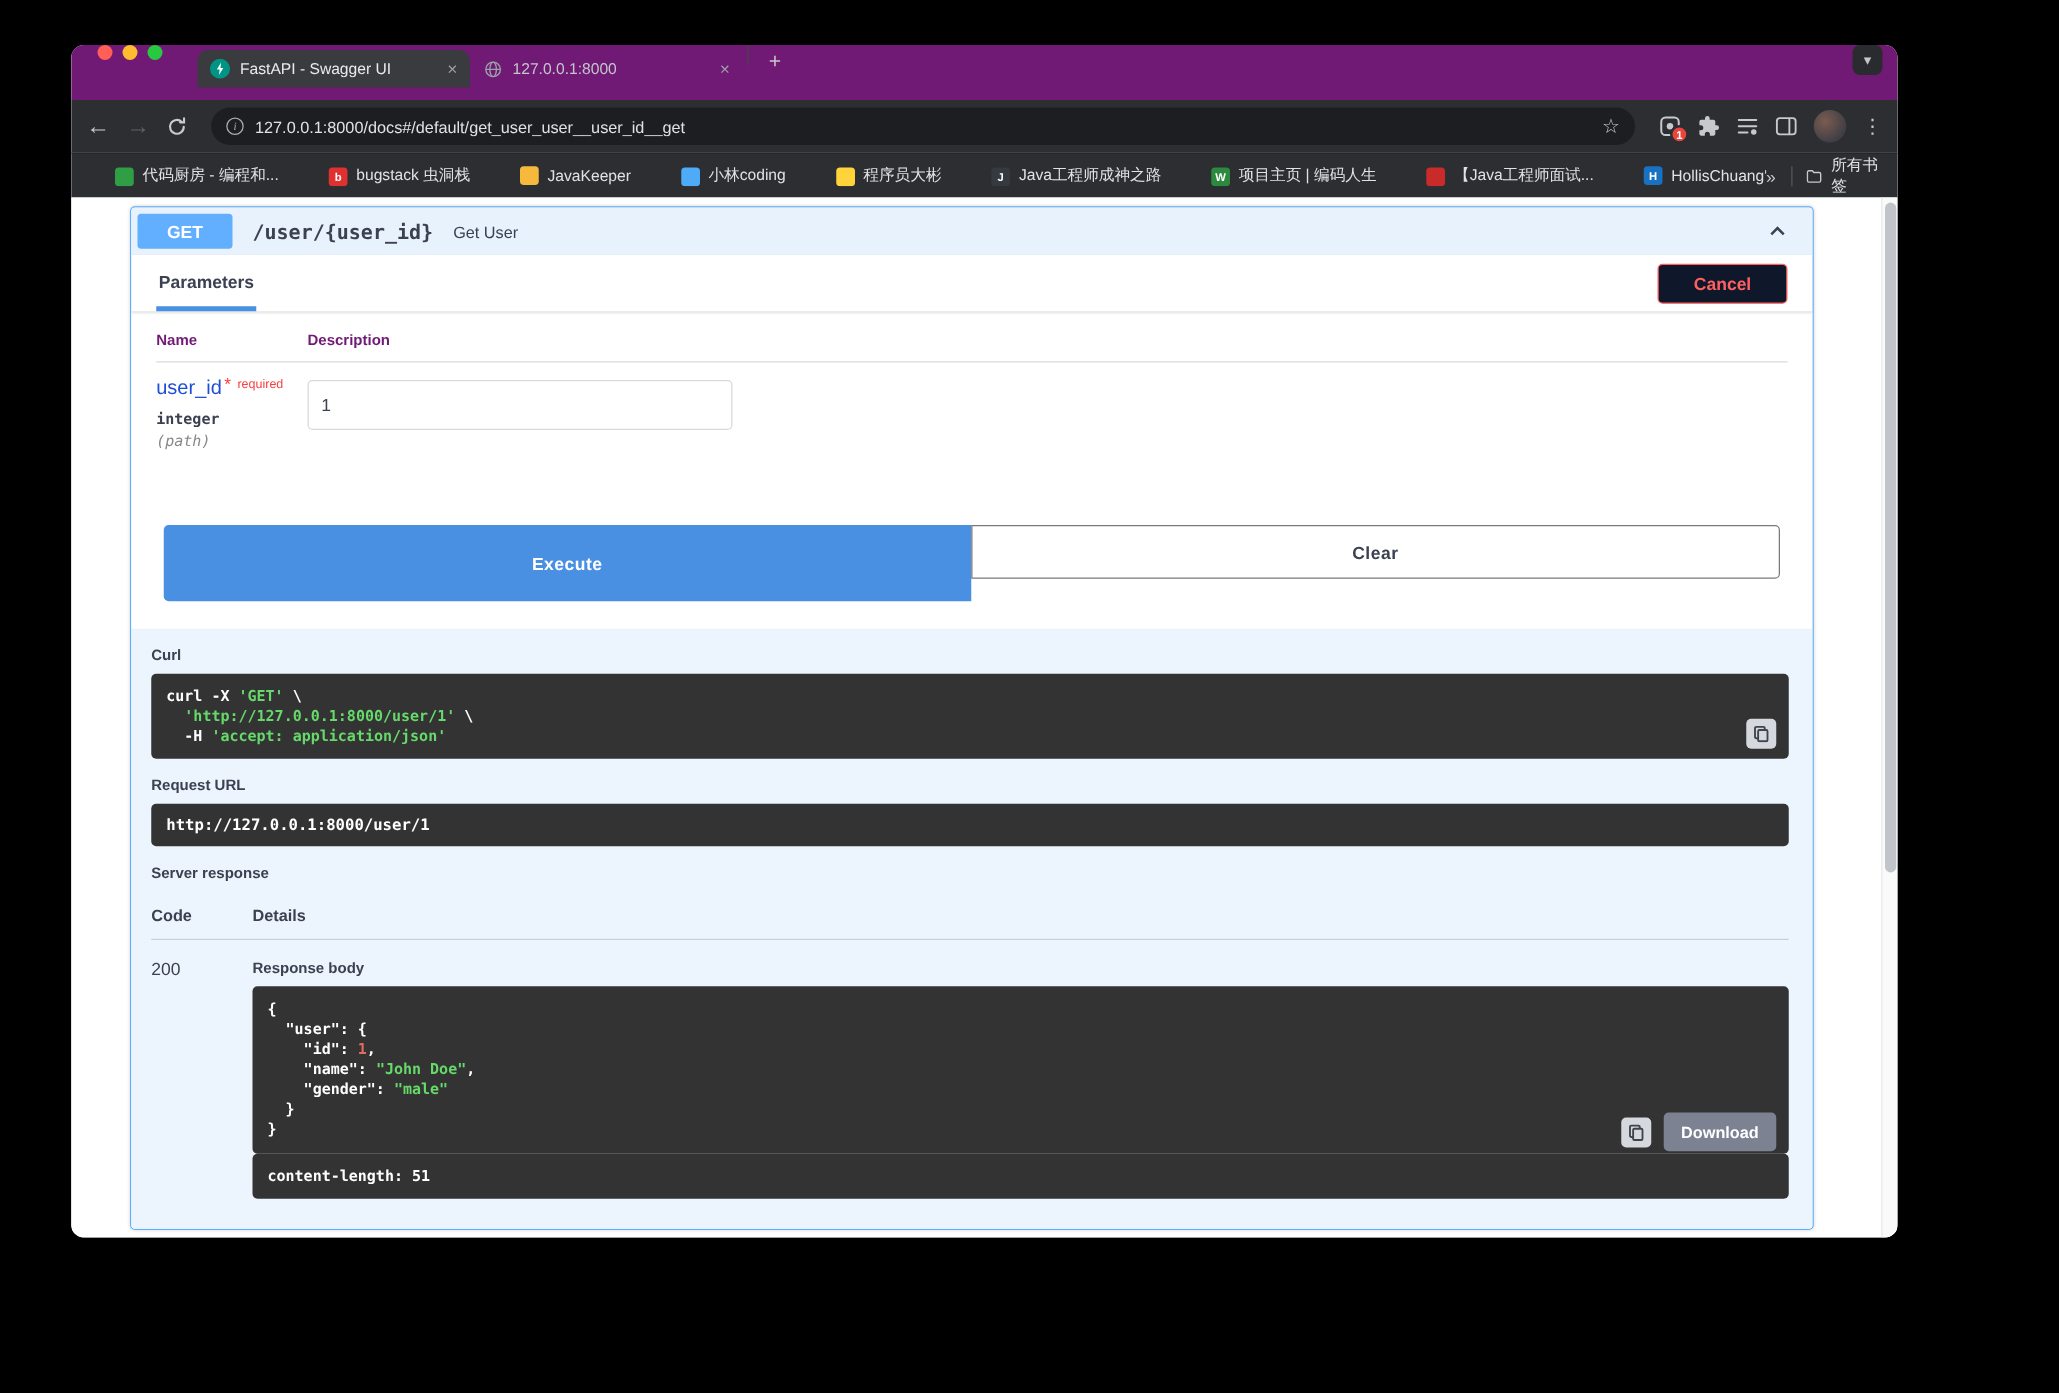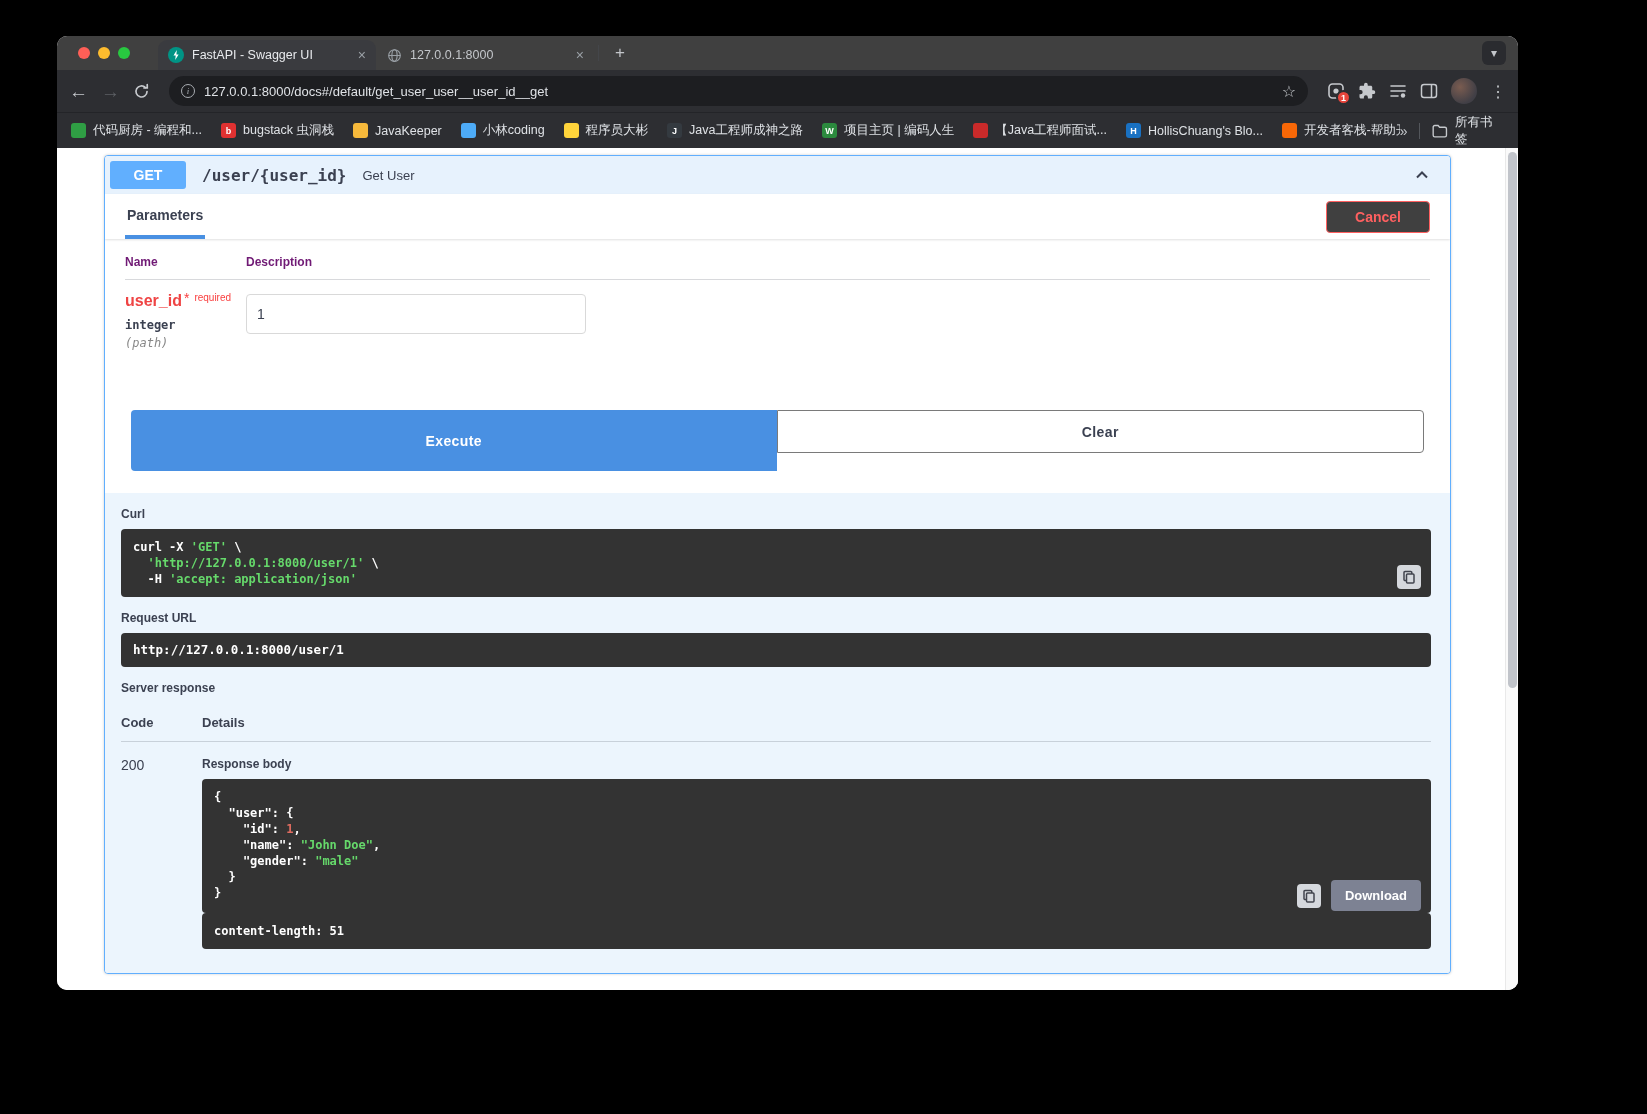--- a/index.html
+++ b/index.html
@@ -6,21 +6,21 @@
   html,body { width:1647px; height:1114px; background:#000; overflow:hidden;
               font-family:"Liberation Sans", sans-serif; }
   .stage { position:relative; width:1647px; height:1114px; background:#000; }
 
   
   .window { position:absolute; left:57px; top:36px; width:1461px; height:954px;
             border-radius:10px; overflow:hidden; background:#fff;
             display:flex; flex-direction:column; }
 
   
-  .tabstrip { height:34px; background:#404040; display:flex; align-items:center; flex:none; }
+  .tabstrip { height:44px; background:#701a75; display:flex; align-items:flex-start; flex:none; }
   .traffic { display:flex; gap:8px; padding-left:21px; align-items:center; }
   .dot { width:12px; height:12px; border-radius:50%; display:inline-block; }
   .dot.red { background:#ff5f57; } .dot.yellow { background:#febc2e; } .dot.green { background:#28c840; }
   .tab { display:flex; align-items:center; gap:8px; width:218px; height:30px; margin-top:4px;
          padding:0 10px; border-radius:9px 9px 0 0; color:#c3c6ca; font-size:12.5px; }
   .tab.active { background:#3a3b3f; color:#e8eaed; margin-left:28px; }
   .tab-title { flex:1; white-space:nowrap; overflow:hidden; text-overflow:ellipsis; }
   .tab-close { font-size:14px; color:#9aa0a6; cursor:pointer; }
   .favicon { width:16px; height:16px; flex:none; display:grid; place-items:center; }
   .tab-sep { width:1px; height:16px; background:#44464a; margin:0 4px; }
@@ -45,21 +45,21 @@
            color:#fff; font-size:9px; font-weight:bold; border-radius:8px; display:grid;
            place-items:center; border:2px solid #2d2e32; }
   .avatar { width:26px; height:26px; border-radius:50%;
             background:radial-gradient(circle at 35% 35%, #7a5c50, #413f46 70%); }
   .kebab { color:#c6c9cd; font-size:16px; letter-spacing:0; cursor:pointer; }
 
   
   .bookmarks { height:36px; background:#2d2e32; border-top:1px solid #232428; display:flex;
                align-items:center; padding:0 14px; flex:none; }
   .bm-list { display:flex; align-items:center; gap:19px; overflow:hidden; }
-  .bm { display:flex; align-items:center; gap:7px; cursor:pointer; white-space:nowrap; }
+  .bm { display:flex; align-items:flex-end; gap:7px; cursor:pointer; white-space:nowrap;margin-left:21px; }
   .bm-fav { width:15px; height:15px; border-radius:3px; display:grid; place-items:center;
             color:#fff; font-size:9px; font-weight:bold; flex:none; }
   .bm-label { color:#dfe2e6; font-size:12.5px; }
   .bm-right { margin-left:auto; display:flex; align-items:center; gap:12px; }
   .bm-overflow { color:#c6c9cd; font-size:14px; cursor:pointer; }
   .bm-divider { width:1px; height:16px; background:#53565b; }
   .bm-all { display:flex; align-items:center; gap:7px; color:#dfe2e6; font-size:12.5px; cursor:pointer; }
 
   
   .content { flex:1; position:relative; background:#fff; overflow:hidden; }
@@ -74,31 +74,31 @@
             text-align:center; padding:6px 0; border-radius:3px; flex:none; }
   .op-path { font-family:"DejaVu Sans Mono", monospace; font-size:16px; font-weight:bold;
              color:#3b4151; padding:0 6px; }
   .op-desc { font-size:13px; color:#3b4151; }
   .chev { margin-left:auto; display:grid; place-items:center; cursor:pointer; }
 
   .sec-header { display:flex; align-items:stretch; background:#fff; padding:0 20px;
                 height:45px; box-shadow:0 1px 2px rgba(0,0,0,.12); position:relative; z-index:2; }
   .param-tab { display:flex; align-items:center; font-size:14px; font-weight:bold; color:#3b4151;
                border-bottom:4px solid #4990e2; padding:0 2px; cursor:pointer; }
-  .btn-cancel { margin-left:auto; align-self:center; background:#404040; border:1px solid #ff6060;
+  .btn-cancel { margin-left:auto; align-self:center; background:#0f172a; border:1px solid #ff6060;
                 color:#ff6060; font-weight:bold; font-size:14px; padding:7px 28px;
                 border-radius:4px; cursor:pointer; font-family:"Liberation Sans",sans-serif; }
   .responses-head { height:50px; align-items:center; border-top:1px solid rgba(59,65,81,.15); }
   .resp-title { font-size:14px; font-weight:bold; color:#3b4151; }
 
   .params-area { background:#fff; padding:0 20px; }
   .t-head { display:grid; grid-template-columns:121px 1fr; font-size:12px; font-weight:bold;
             color:#701a75; padding:16px 0 10px; border-bottom:1px solid rgba(59,65,81,.2); }
   .t-row { display:grid; grid-template-columns:121px 1fr; padding:12px 0 34px; }
-  .p-name { font-size:16px; font-weight:bold; color:#ef4444; }
+  .p-name { font-size:16px; font-weight:normal; color:#1d4ed8; }
   .p-star { color:#f93e3e; font-size:14px; position:relative; top:-3px; margin-left:2px; }
   .p-req { color:#f93e3e; font-size:10px; margin-left:5px; position:relative; top:-5px; }
   .p-type { font-family:"DejaVu Sans Mono",monospace; font-size:12px; font-weight:bold;
             color:#3b4151; margin-top:8px; }
   .p-loc { font-family:"DejaVu Sans Mono",monospace; font-size:12px; font-style:italic;
            color:#888; margin-top:4px; }
   .p-input { width:340px; height:40px; border:1px solid #d9d9d9; border-radius:4px;
              font-size:14px; padding:0 10px; color:#3b4151; margin-top:2px;
              font-family:"Liberation Sans",sans-serif; }
   .exec-row { display:flex; padding:26px 6px 22px; }

